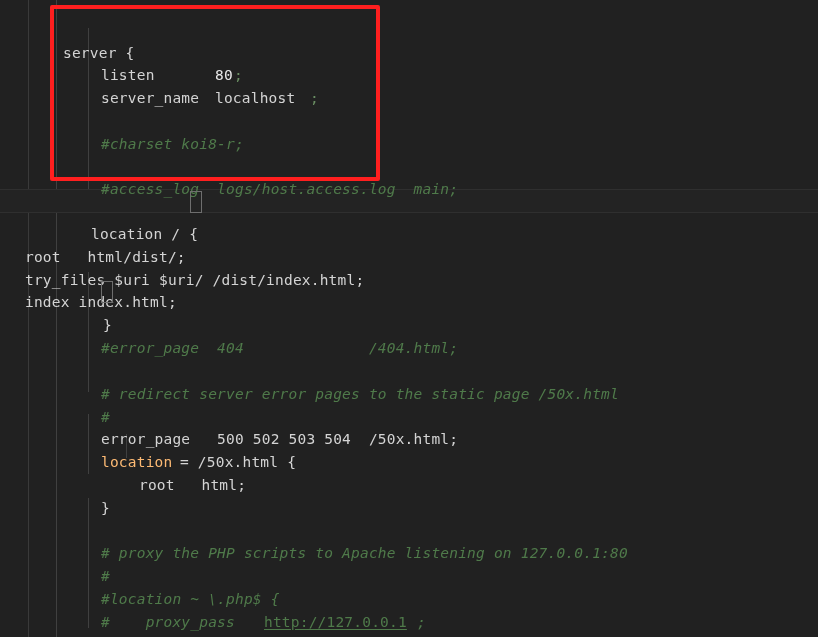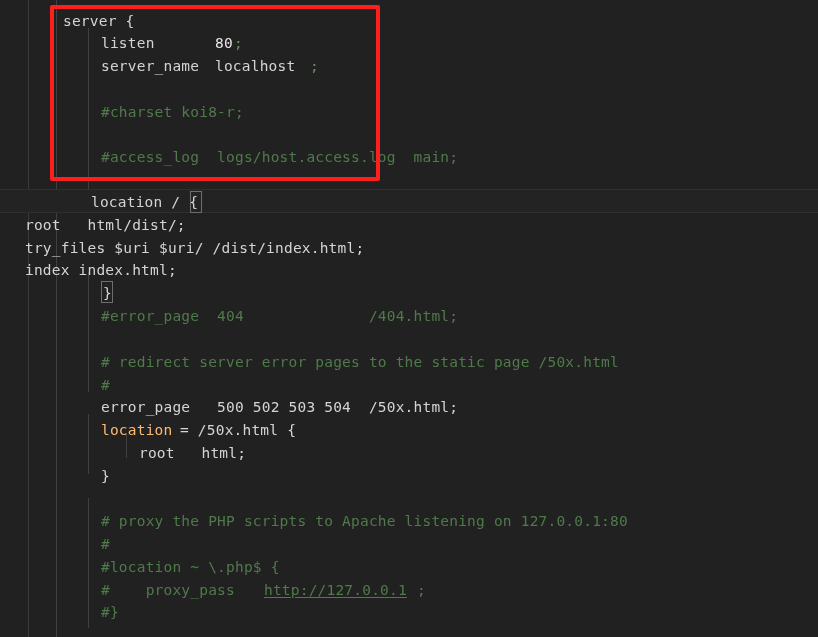--- a/index.html
+++ b/index.html
@@ -32,25 +32,26 @@
   .code{
     position:absolute;left:0;top:0;width:818px;height:637px;
     font-size:14.5px;
     line-height:22.6px;
     white-space:pre;
     letter-spacing:0.2px;
   }
   .line{
     position:absolute;left:0;width:818px;height:22.6px;
     white-space:pre;
+    margin-top:32px;
   }
   .line .txt{display:inline-block;}
   
   .c-def   {color:#d4d4d4;}
-  .c-cmt   {color:#4f7a4a;}
+  .c-cmt   {color:#4f7a4a;font-style:italic;}
   .c-kw    {color:#fdba74;}
   .c-punc  {color:#6a8f63;}
   .c-num   {color:#e8e8e8;}
   .c-url   {color:#4f7a4a;text-decoration:underline;text-underline-offset:2px;}
   
   .active-line{
     position:absolute;left:0;width:818px;height:24px;
     background:#232323;
     border-top:1px solid #2f2f2f;
     border-bottom:1px solid #2f2f2f;

